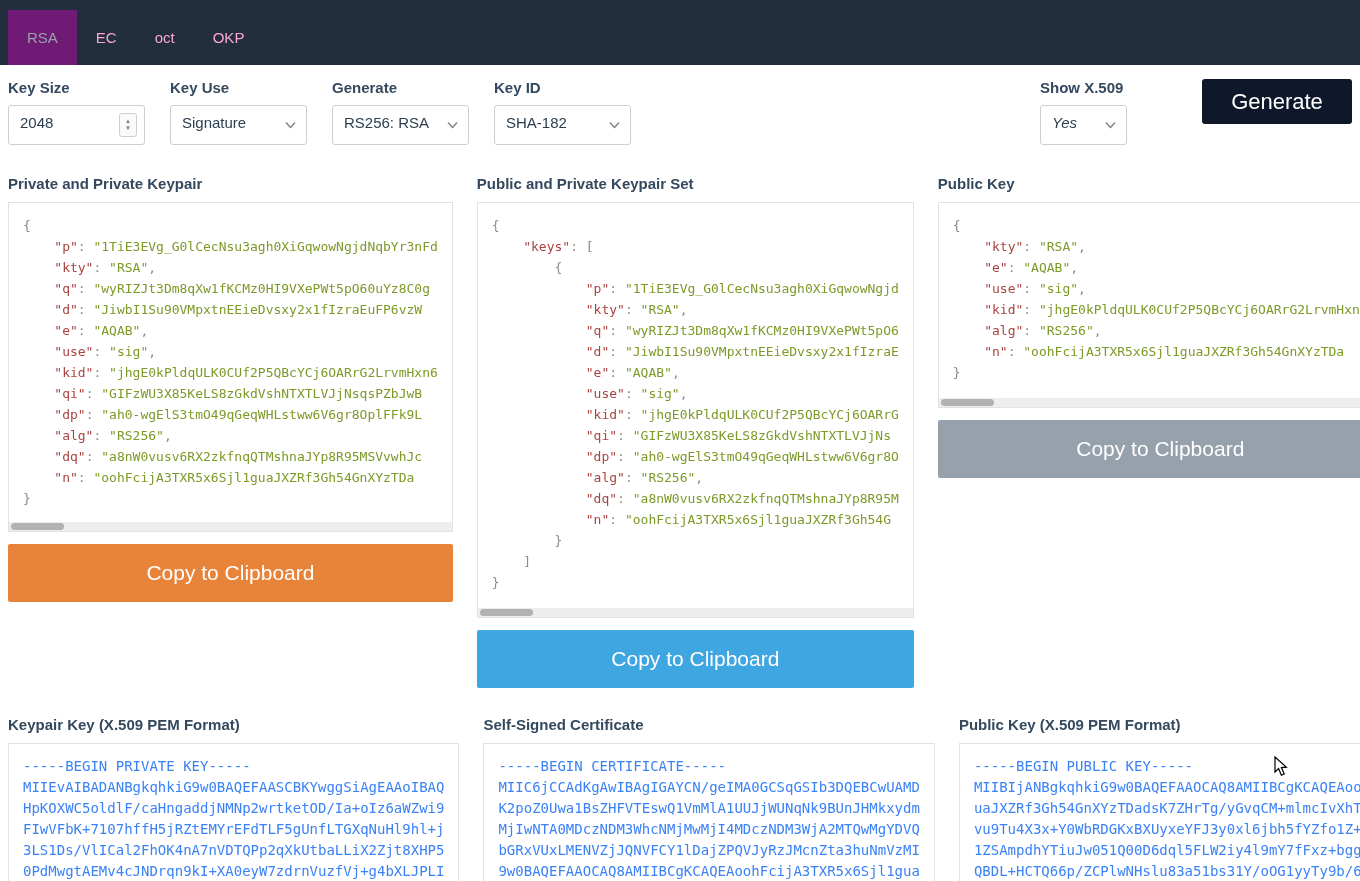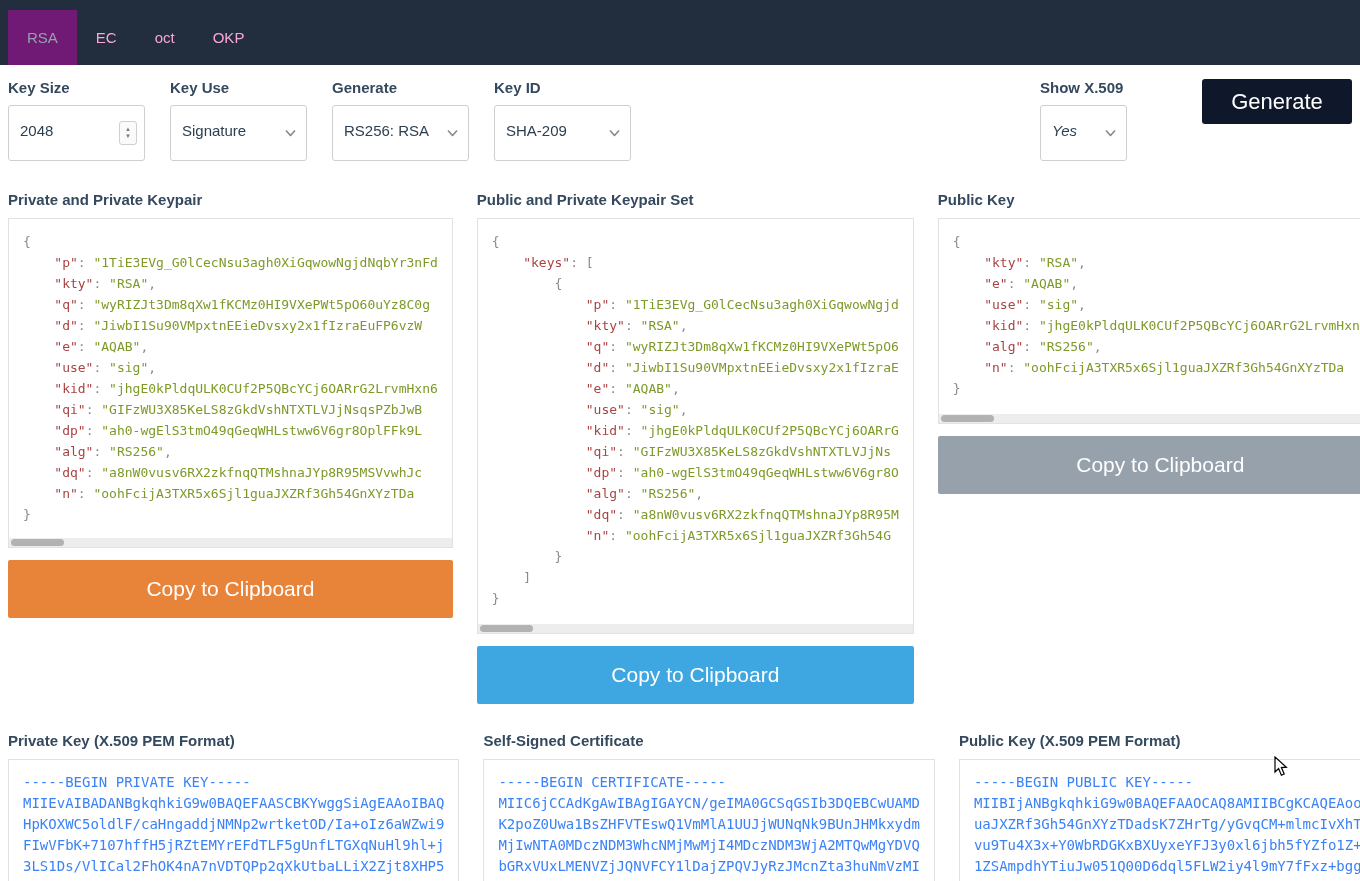--- a/index.html
+++ b/index.html
@@ -40,21 +40,21 @@
   }
   .control-group { display: flex; flex-direction: column; }
   .control-group > label {
     font-size: 15px;
     font-weight: 700;
     color: #34495e;
     margin-bottom: 9px;
   }
   .field {
     position: relative;
-    height: 56px;
+    height: 40px;
     width: 137px;
     border: 1px solid #cfcfcf;
     border-radius: 3px;
     background: #ffffff;
     display: flex;
     align-items: center;
     padding: 0 26px 6px 11px;
     font-size: 15px;
     color: #2c3e50;
     white-space: nowrap;
@@ -220,21 +220,21 @@
       <span>RS256: RSA</span>
       <svg class="chevron" viewBox="0 0 11 7">
           <polyline points="1,1 5.5,6 10,1" fill="none" stroke="#8a8a8a" stroke-width="1.6"></polyline>
         </svg>
     </div>
   </div>
 
   <div class="control-group">
     <label>Key ID</label>
     <div class="field">
-      <span>SHA-209</span>
+      <span>SHA-182</span>
       <svg class="chevron" viewBox="0 0 11 7">
           <polyline points="1,1 5.5,6 10,1" fill="none" stroke="#8a8a8a" stroke-width="1.6"></polyline>
         </svg>
     </div>
   </div>
 
   <div class="control-group show-x509-group">
     <label>Show X.509</label>
     <div class="field narrow">
       <span>Yes</span>
@@ -279,21 +279,21 @@
           <div class="thumb"></div>
         </div>
     </div>
     <button class="copy-btn copy-gray">Copy to Clipboard</button>
   </div>
 </div>
 
 <div class="grid row2">
 
   <div class="col">
-    <div class="section-title">Private Key (X.509 PEM Format)</div>
+    <div class="section-title">Keypair Key (X.509 PEM Format)</div>
     <div class="code-block h-pem">
       <div class="pem-content">-----BEGIN PRIVATE KEY-----
 MIIEvAIBADANBgkqhkiG9w0BAQEFAASCBKYwggSiAgEAAoIBAQ
 HpKOXWC5oldlF/caHngaddjNMNp2wrtketOD/Ia+oIz6aWZwi9
 FIwVFbK+7107hffH5jRZtEMYrEFdTLF5gUnfLTGXqNuHl9hl+j
 3LS1Ds/VlICal2FhOK4nA7nVDTQPp2qXkUtbaLLiX2Zjt8XHP5
 0PdMwgtAEMv4cJNDrqn9kI+XA0eyW7zdrnVuzfVj+g4bXLJPLI</div>
     </div>
   </div>
 

